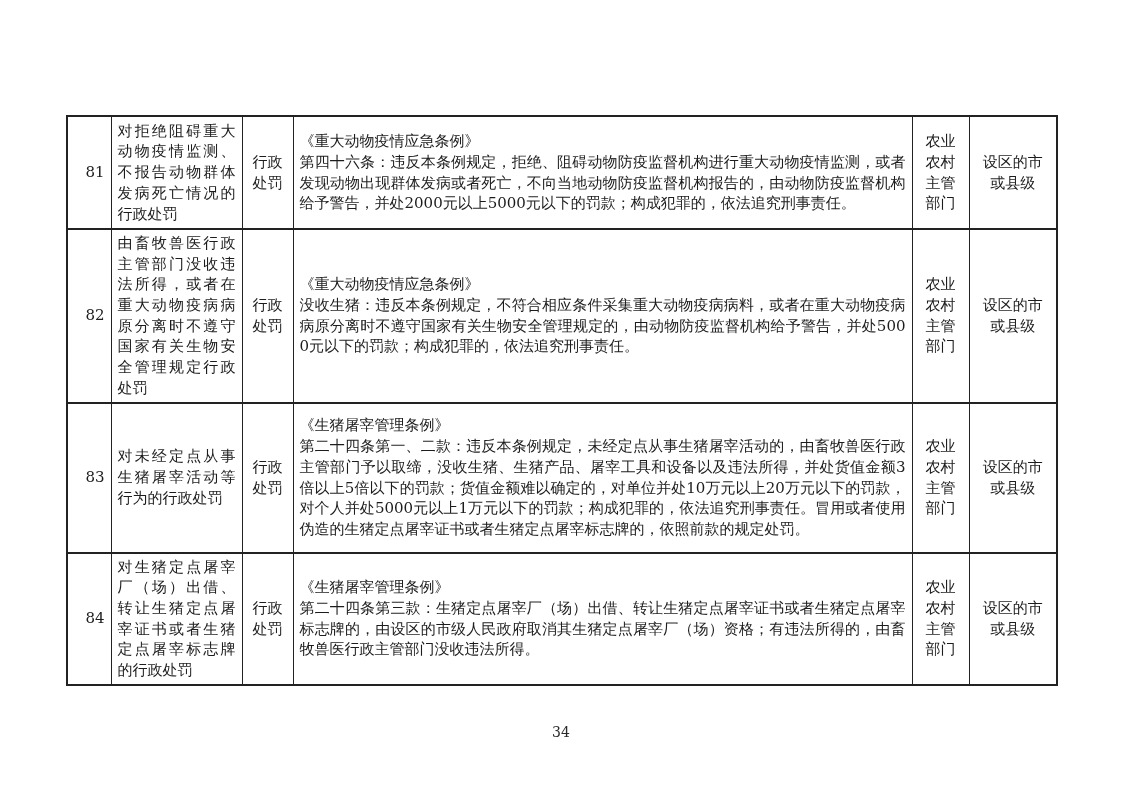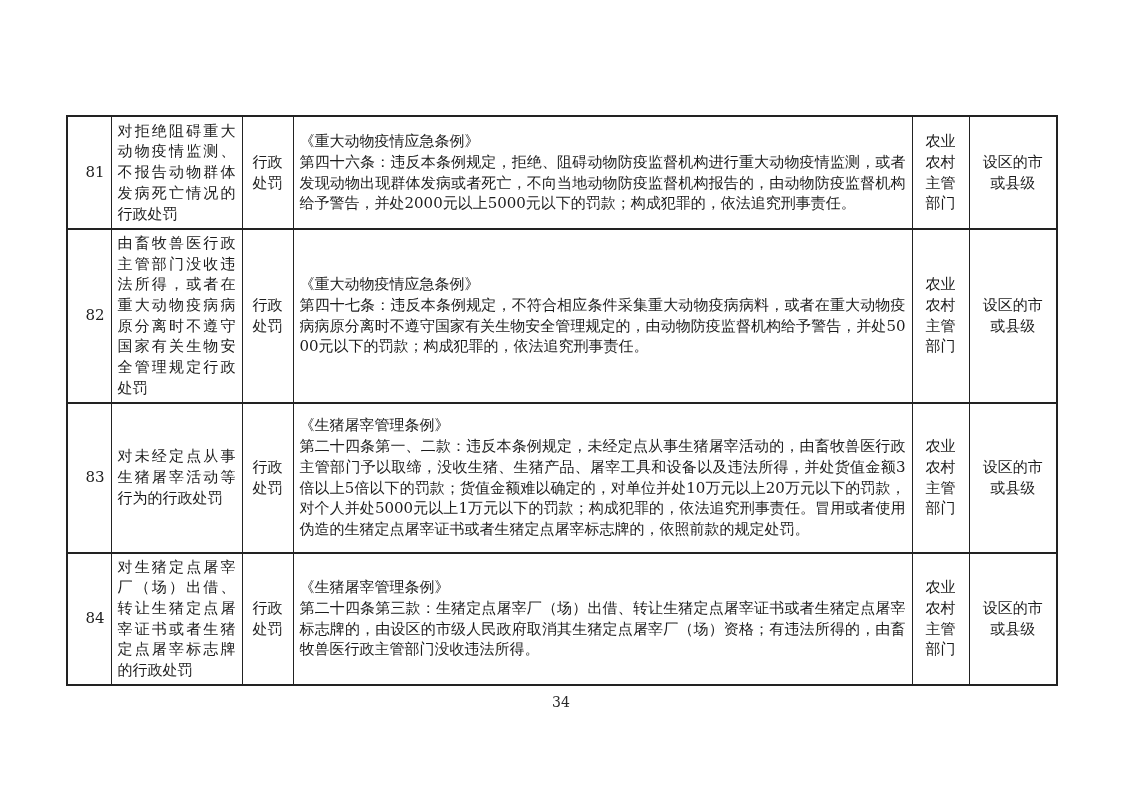--- a/index.html
+++ b/index.html
@@ -66,21 +66,21 @@
   td.c-level {
     text-align: center;
     padding: 3px 8px;
   }
   tr.row-81 { height: 113px; }
   tr.row-82 { height: 160px; }
   tr.row-83 { height: 150px; }
   tr.row-84 { height: 120px; }
   .page-number {
     position: absolute;
-    top: 694px;
+    top: 724px;
     left: 0;
     width: 100%;
     text-align: center;
     font-size: 14px;
     color: #2a2a2a;
   }
 </style>
 </head>
 <body>
 
@@ -106,21 +106,21 @@
         </td>
         <td class="c-dept">农业农村主管部门</td>
         <td class="c-level">设区的市或县级</td>
       </tr>
       <tr class="row-82">
         <td class="c-no">82</td>
         <td class="c-item">由畜牧兽医行政主管部门没收违法所得，或者在重大动物疫病病原分离时不遵守国家有关生物安全管理规定行政处罚</td>
         <td class="c-type">行政处罚</td>
         <td class="c-law">
           <div class="law-title">《重大动物疫情应急条例》</div>
-          <div class="law-text">第四十七条：违反本条例规定，不符合相应条件采集重大动物疫病病料，或者在重大动物疫病病原分离时不遵守国家有关生物安全管理规定的，由动物防疫监督机构给予警告，并处5000元以下的罚款；构成犯罪的，依法追究刑事责任。</div>
+          <div class="law-text">没收生猪：违反本条例规定，不符合相应条件采集重大动物疫病病料，或者在重大动物疫病病原分离时不遵守国家有关生物安全管理规定的，由动物防疫监督机构给予警告，并处5000元以下的罚款；构成犯罪的，依法追究刑事责任。</div>
         </td>
         <td class="c-dept">农业农村主管部门</td>
         <td class="c-level">设区的市或县级</td>
       </tr>
       <tr class="row-83">
         <td class="c-no">83</td>
         <td class="c-item">对未经定点从事生猪屠宰活动等行为的行政处罚</td>
         <td class="c-type">行政处罚</td>
         <td class="c-law">
           <div class="law-title">《生猪屠宰管理条例》</div>

